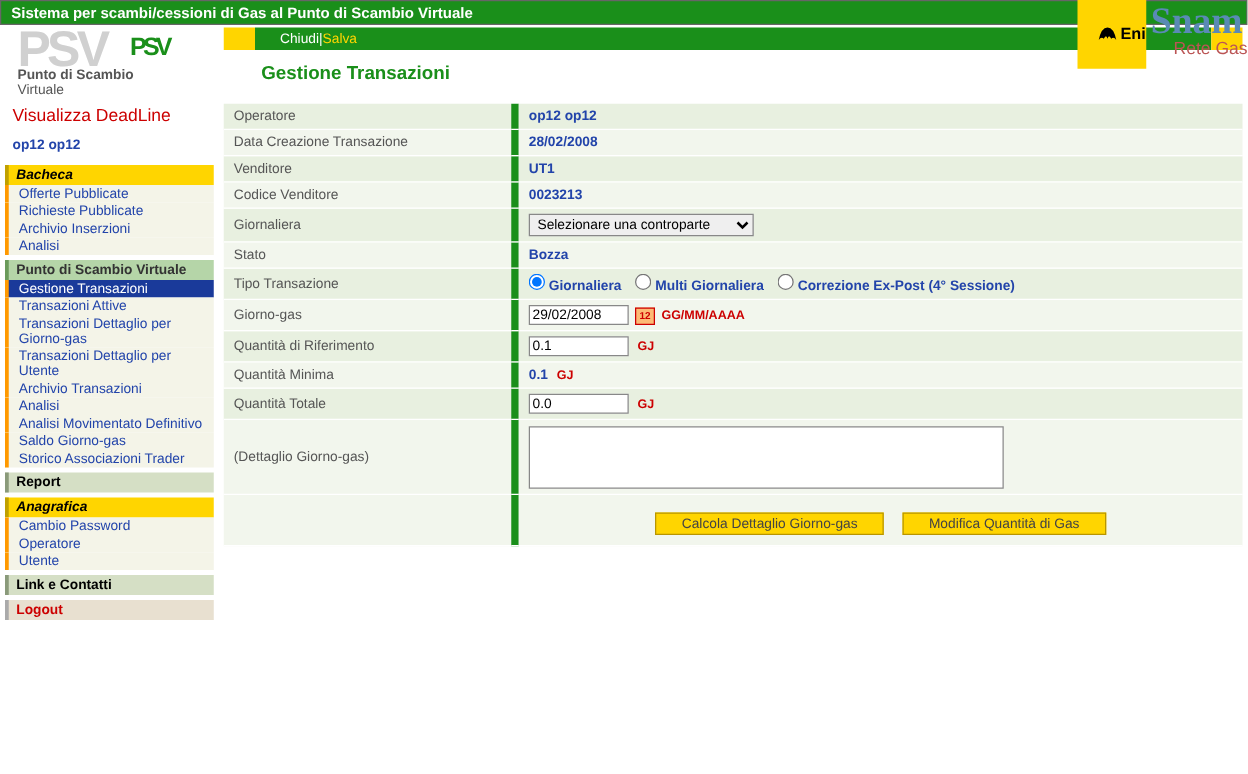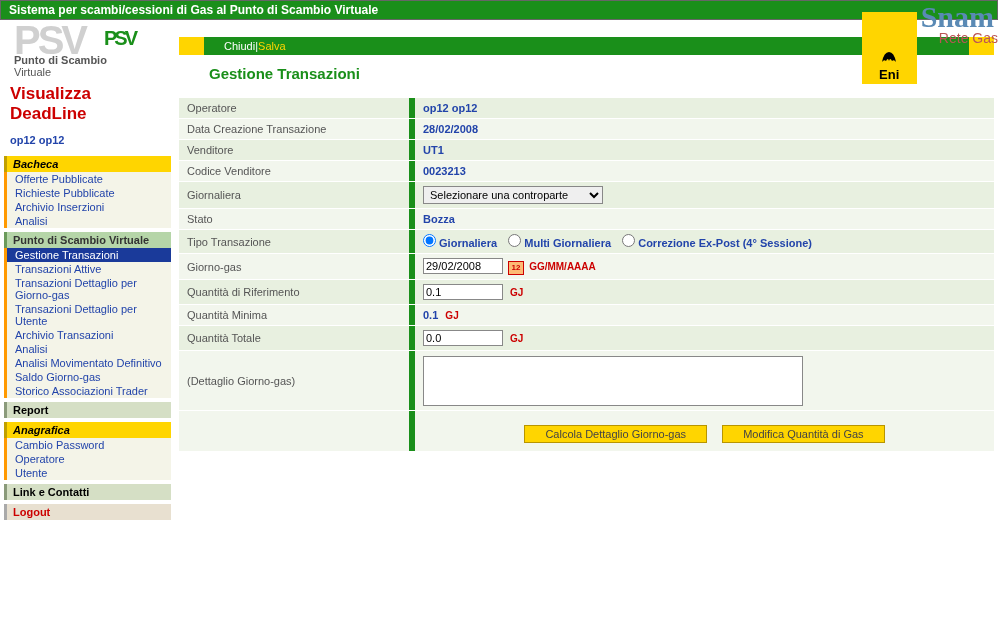--- a/index.html
+++ b/index.html
@@ -1,40 +1,40 @@
 <!DOCTYPE html>
 <html><head>
 <meta charset="utf-8">
 <style>
 * { box-sizing: border-box; margin: 0; padding: 0; }
 body { font-family: Verdana, Arial, sans-serif; font-size: 11px; background: #fff; width: 998px; }
 .topbar { display: flex; align-items: center; height: 20px; }
 .topbar-left { background: #1a8f1a; color: #fff; font-weight: bold; padding: 2px 8px; flex: 1; border: 1px solid #666; font-size: 12px; }
 .brand-area { display: flex; align-items: flex-start; }
-.eni-logo { background: #ffd500; width: 55px; height: 72px; display: flex; flex-direction: column; align-items: center; justify-content: flex-end; font-weight: bold; font-size: 13px; padding-bottom: 2px; margin-top: 12px; }
+.eni-logo { background: #ffd500; width: 55px; height: 55px; display: flex; flex-direction: row; align-items: center; justify-content: flex-end; font-weight: bold; font-size: 13px; padding-bottom: 2px; }
 .eni-dog { width: 20px; height: 20px; }
 .snam-logo { color: #5a8ab5; font-family: Georgia, serif; font-size: 30px; font-weight: bold; padding: 0 4px; }
 .snam-sub { color: #bb5555; font-size: 14px; text-align: right; margin-top: -4px; }
 .main-wrap { display: flex; }
 .sidebar { width: 175px; flex-shrink: 0; padding: 0 4px; }
 .psv-logo { padding: 6px 10px 2px; }
 .psv-big { color: #d0d0d0; font-size: 40px; font-weight: bold; letter-spacing: -3px; line-height: 0.7; position: relative; }
 .psv-small { color: #1a8f1a; font-size: 20px; font-weight: bold; position: absolute; top: 5px; left: 90px; }
 .psv-sub { color: #555; font-size: 11px; padding-right: 18px; font-weight: bold; }
 .psv-sub2 { color: #555; font-size: 11px; text-align: left; padding-right: 18px; }
-.deadline { color: #c00; font-weight: bold; padding: 4px 6px; font-size: 17px; }
+.deadline { color: #c00; font-weight: normal; padding: 4px 6px; font-size: 14px; }
 .user-line { color: #2244aa; font-weight: bold; padding: 6px; font-size: 11px; }
 .side-head { background: #ffd500; font-weight: bold; padding: 2px 6px; border-left: 3px solid #c0a000; margin-top: 4px; font-size: 11px; font-style: italic; }
 .side-head-green { background: #b5d5a8; font-weight: bold; padding: 2px 6px; border-left: 3px solid #6a9a5a; margin-top: 4px; color: #333; font-size: 11px; }
 .side-item { color: #2244aa; padding: 1px 2px 1px 8px; border-left: 3px solid #ff9900; cursor: pointer; font-size: 11px; background: #f4f4e8; }
 .side-item.active { background: #1a3a9a; color: #fff; }
 .side-head-grey { background: #d5dfc5; font-weight: bold; padding: 2px 6px; border-left: 3px solid #8a9a7a; margin-top: 4px; font-size: 11px; }
 .logout { background: #e8e0d0; color: #c00; font-weight: bold; padding: 2px 6px; border-left: 3px solid #aaa; margin-top: 4px; cursor: pointer; font-size: 11px; }
 .content { flex: 1; padding: 0 4px; }
-.action-bar { display: flex; margin-top: 17px; }
+.action-bar { display: flex; margin-top: 2px; }
 .action-bar-yellow { width: 25px; background: #ffd500; height: 18px; }
 .action-bar-green { flex: 1; background: #1a8f1a; height: 18px; display: flex; align-items: center; padding-left: 20px; color: #fff; font-size: 11px; }
 .action-bar-green a { color: #fff; cursor: pointer; }
 .action-bar-green .salva { color: #ffd500; cursor: pointer; }
 .action-bar-end { width: 25px; background: #ffd500; height: 18px; }
 .page-title { color: #1a8f1a; font-weight: bold; font-size: 15px; padding: 10px 30px 16px; }
 .form-table { width: 100%; border-collapse: collapse; }
 .form-table tr td { padding: 4px 8px; border-bottom: 1px solid #fff; vertical-align: middle; }
 .label-cell { background: #e8f0e0; width: 230px; color: #555; font-size: 11px; }
 .sep-cell { background: #1a8f1a; width: 6px; padding: 0 !important; }

